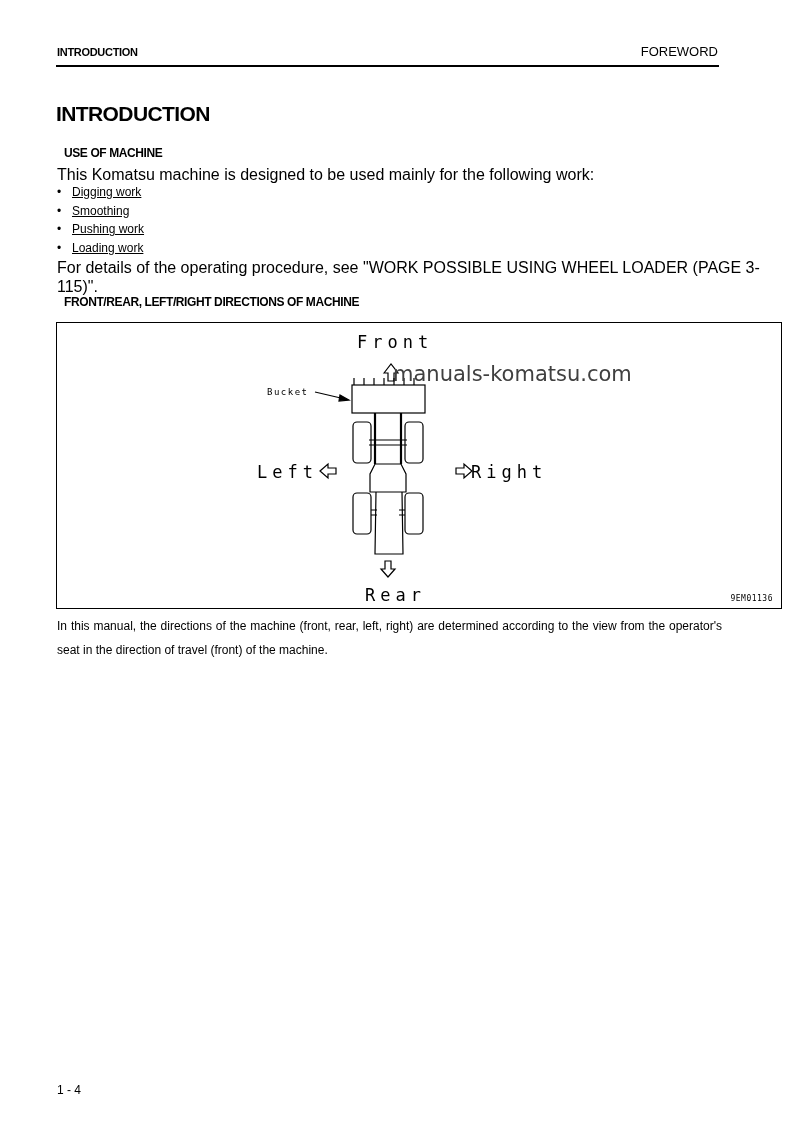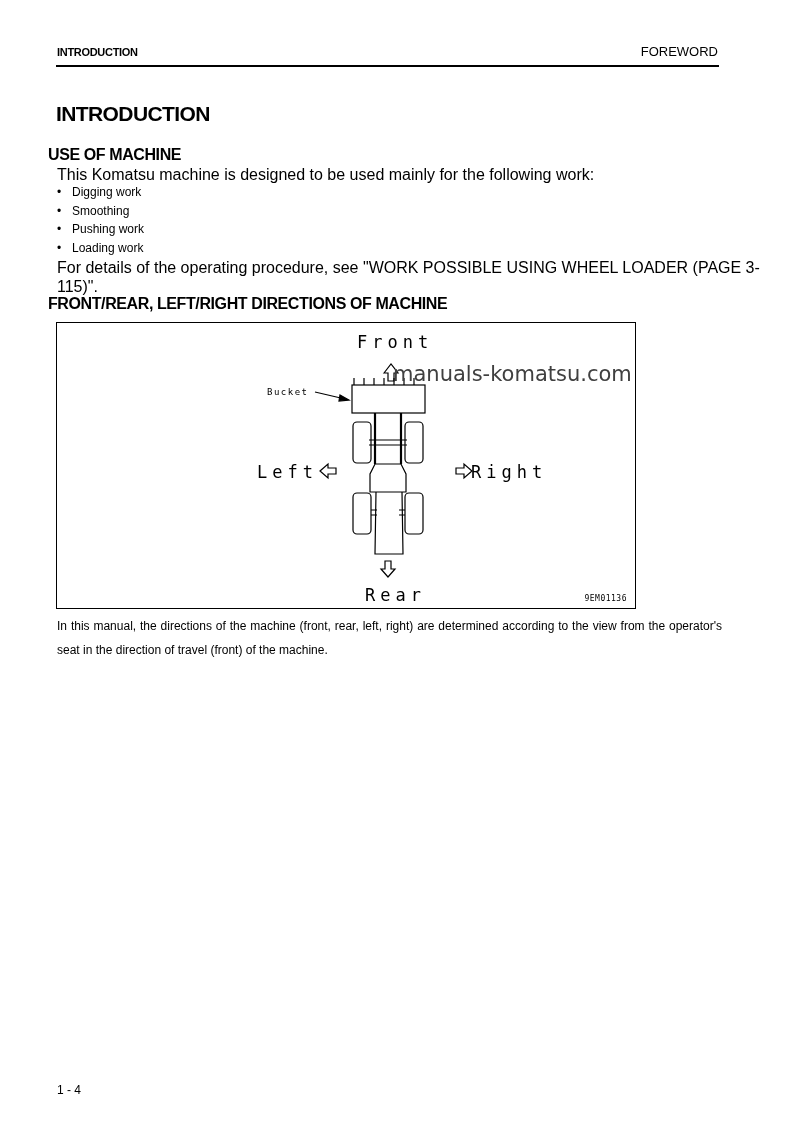--- a/index.html
+++ b/index.html
@@ -2,26 +2,26 @@
 <html><head>
 <meta charset="utf-8">
 <style>
   html, body { margin:0; padding:0; background:#ffffff; }
   body { width:793px; height:1123px; position:relative; overflow:hidden;
          font-family:"Liberation Sans", sans-serif; color:#000; }
   .hdr-left { position:absolute; left:57px; top:46px; font-size:11px; font-weight:bold; letter-spacing:-0.3px; }
   .hdr-right { position:absolute; right:75px; top:44px; font-size:13px; font-weight:normal; }
   .hdr-rule { position:absolute; left:56px; top:65px; width:663px; height:2px; background:#000; }
   .h1 { position:absolute; left:56px; top:102px; font-size:21px; font-weight:bold; letter-spacing:-0.6px; }
-  .h2 { position:absolute; left:48px; font-size:16px; font-weight:bold; letter-spacing:-0.4px; }
+  .h2 { position:absolute; left:64px; font-size:12px; font-weight:bold; letter-spacing:-0.4px; }
   .p { position:absolute; left:57px; font-size:16px; line-height:19px; }
   .bullets { position:absolute; left:57px; top:183px; margin:0; padding:0; list-style:none; font-size:12px; }
-  .bullets li { height:18.7px; line-height:18.7px; }
+  .bullets li { height:18.7px; line-height:18.7px;text-decoration:underline; }
   .bullets li .dot { display:inline-block; width:15px; }
-  .figbox { position:absolute; left:56px; top:322px; width:580px; height:287px; border:1.5px solid #000; box-sizing:border-box; }
+  .figbox { position:absolute; left:56px; top:322px; width:726px; height:287px; border:1.5px solid #000; box-sizing:border-box; }
   .figbox svg { position:absolute; left:0; top:0; }
   .figcode { position:absolute; right:8px; bottom:5px; font-family:"DejaVu Sans Mono", monospace; font-size:8px; letter-spacing:0.5px;margin-left:28px; }
   .watermark { position:absolute; left:393px; top:362px; font-size:21px; font-family:"DejaVu Sans", sans-serif; color:#404040; }
   .caption { position:absolute; left:57px; top:614px; width:665px; font-size:12px; line-height:24px; text-align:justify; }
   .pageno { position:absolute; left:57px; top:1083px; font-size:12px; }
   .dirlabel { font-family:"DejaVu Sans Mono", monospace; font-size:17px; letter-spacing:5px; }
 </style>
 </head>
 <body>
 

